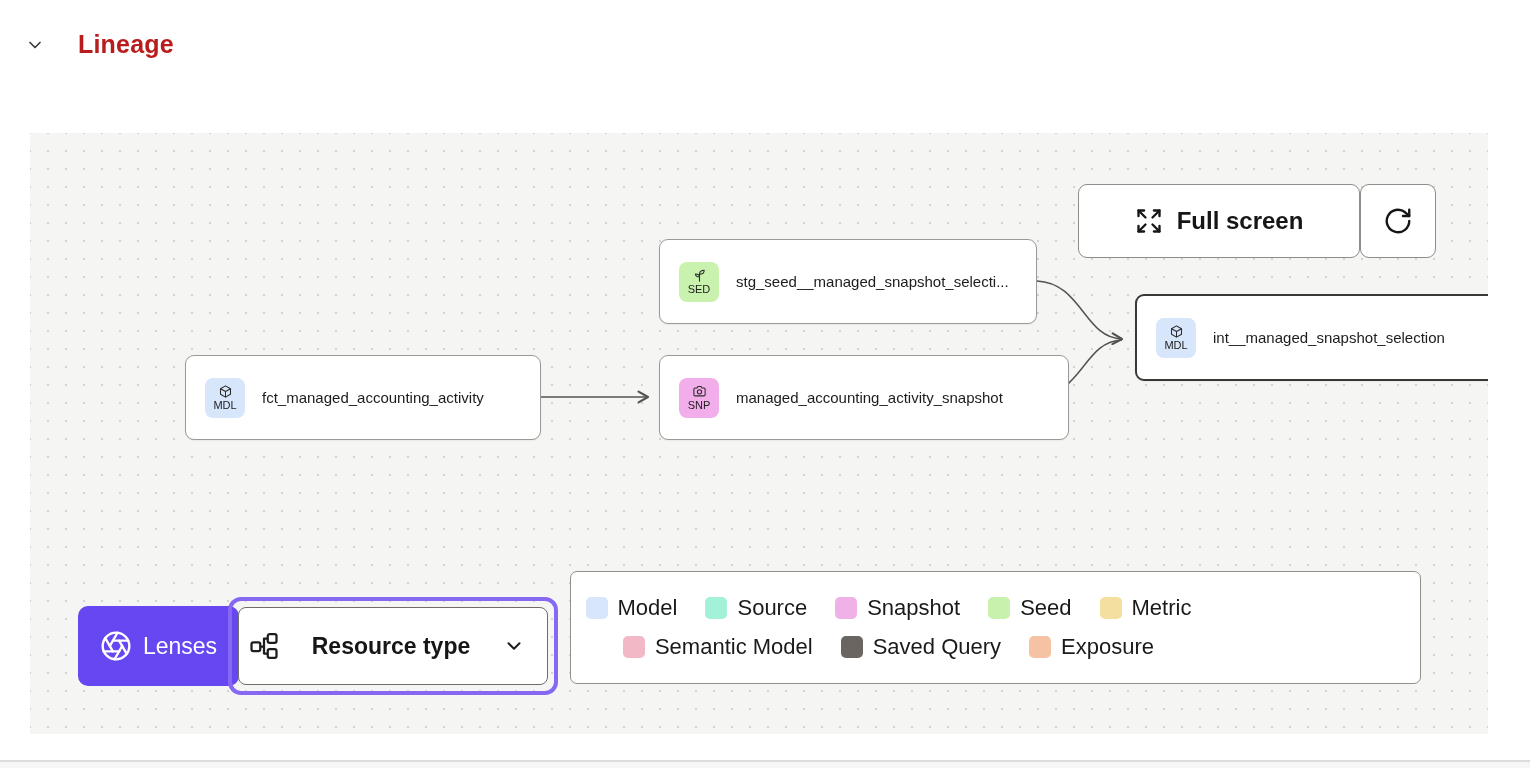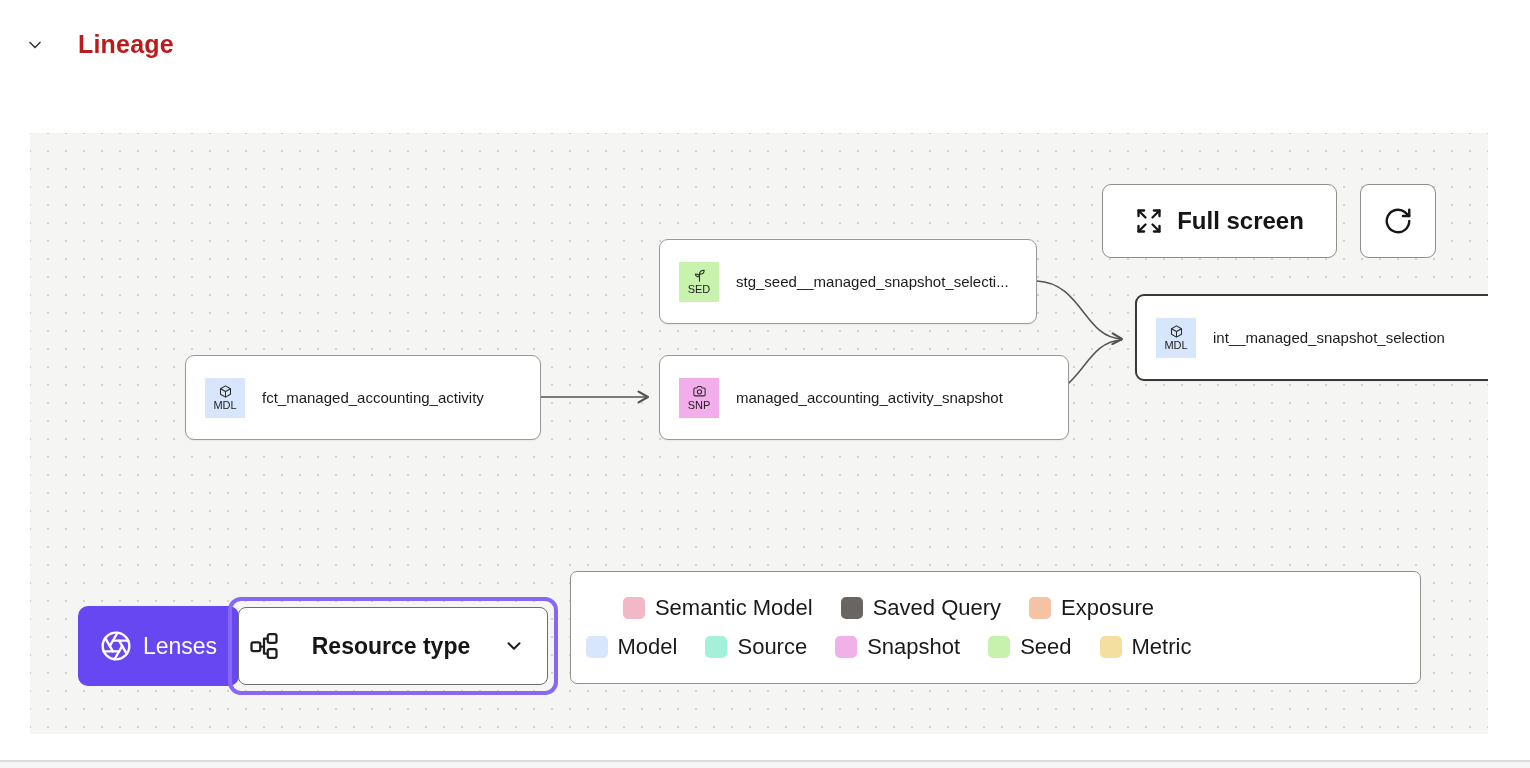--- a/index.html
+++ b/index.html
@@ -19,32 +19,32 @@
             background-size:18px 18px; background-position:9px 9px;
             overflow:hidden; }
   svg.edges { position:absolute; left:0; top:0; width:1458px; height:601px; pointer-events:none; }
 
   
   .node { position:absolute; height:85px; background:#fff; border:1px solid #9b9995; border-radius:9px;
           display:flex; align-items:center; padding-left:19px; gap:17px; cursor:pointer;
           box-shadow:0 1px 2px rgba(0,0,0,.05); }
   .node .label { font-size:15px; color:#1c1c1c; white-space:nowrap; }
   .node.selected { border:2px solid #3a3936; height:87px; }
-  .badge { width:40px; height:40px; border-radius:0; display:flex; flex-direction:column;
+  .badge { width:40px; height:40px; border-radius:8px; display:flex; flex-direction:column;
            align-items:center; justify-content:center; gap:1px; flex:none; }
   .badge .btxt { font-size:11px; line-height:11px; color:#1c1c1c; }
   .badge svg { display:block; }
   .badge-mdl { background:#d8e6fb;text-align:center; }
   .badge-sed { background:#c8f2ad; }
   .badge-snp { background:#f2aeea; }
 
   
   .btn { position:absolute; background:#fff; border:1.5px solid #8f8d88; border-radius:9px;
          display:flex; align-items:center; justify-content:center; gap:14px; cursor:pointer; }
-  .btn-full { left:1072px; top:51px; width:235px; height:74px; }
+  .btn-full { left:1048px; top:51px; width:282px; height:74px; }
   .btn-full .blabel { font-size:24px; font-weight:600; color:#161616; }
   .btn-refresh { left:1330px; top:51px; width:76px; height:74px; }
 
   
   .lenses { position:absolute; left:48px; top:473px; width:161px; height:80px; background:#6747f1;
             border:none; border-radius:10px; display:flex; align-items:center; justify-content:center;
             gap:11px; cursor:pointer; }
   .lenses .ltxt { color:#fff; font-size:23px; font-weight:500; }
   .rt-ring { position:absolute; left:198px; top:464px; width:330px; height:98px; border:4px solid #8668f3;
              border-radius:13px; background:transparent; }
@@ -188,52 +188,52 @@
         <span class="rtxt">Resource type</span>
         <svg width="22" height="22" viewBox="0 0 24 24" fill="none" stroke="#1d1d1d" stroke-width="2.2" stroke-linecap="round" stroke-linejoin="round">
             <polyline points="6 9 12 15 18 9"></polyline>
           </svg>
       </button>
     </div>
 
     <div class="legend">
       <div class="lrow">
         <span class="litem">
+            <span class="sw sw-model"></span>
+            <span class="txt">Model</span>
+          </span>
+        <span class="litem">
+            <span class="sw sw-source"></span>
+            <span class="txt">Source</span>
+          </span>
+        <span class="litem">
+            <span class="sw sw-snapshot"></span>
+            <span class="txt">Snapshot</span>
+          </span>
+        <span class="litem">
+            <span class="sw sw-seed"></span>
+            <span class="txt">Seed</span>
+          </span>
+        <span class="litem">
+            <span class="sw sw-metric"></span>
+            <span class="txt">Metric</span>
+          </span>
+      </div>
+      <div class="lrow">
+        <span class="litem">
             <span class="sw sw-semantic"></span>
             <span class="txt">Semantic Model</span>
           </span>
         <span class="litem">
             <span class="sw sw-savedquery"></span>
             <span class="txt">Saved Query</span>
           </span>
         <span class="litem">
             <span class="sw sw-exposure"></span>
             <span class="txt">Exposure</span>
-          </span>
-      </div>
-      <div class="lrow">
-        <span class="litem">
-            <span class="sw sw-model"></span>
-            <span class="txt">Model</span>
-          </span>
-        <span class="litem">
-            <span class="sw sw-source"></span>
-            <span class="txt">Source</span>
-          </span>
-        <span class="litem">
-            <span class="sw sw-snapshot"></span>
-            <span class="txt">Snapshot</span>
-          </span>
-        <span class="litem">
-            <span class="sw sw-seed"></span>
-            <span class="txt">Seed</span>
-          </span>
-        <span class="litem">
-            <span class="sw sw-metric"></span>
-            <span class="txt">Metric</span>
           </span>
       </div>
     </div>
 
   </div>
 
   <div class="footer-line"></div>
   <div class="footer-strip"></div>
 </div>
 

